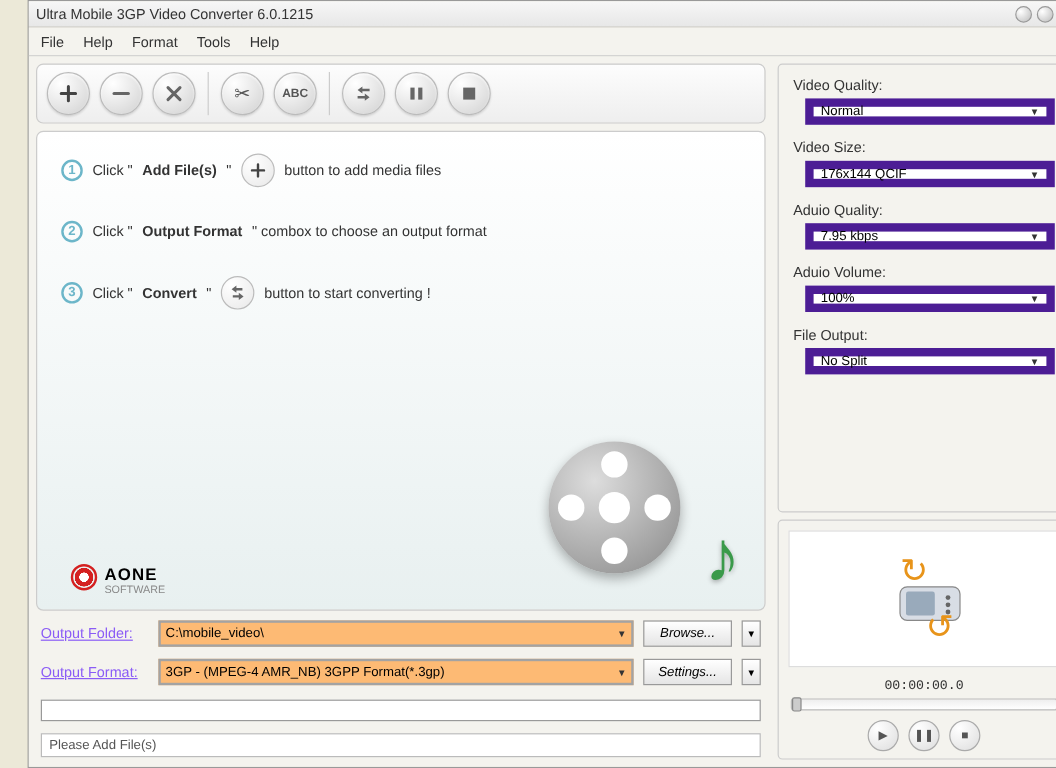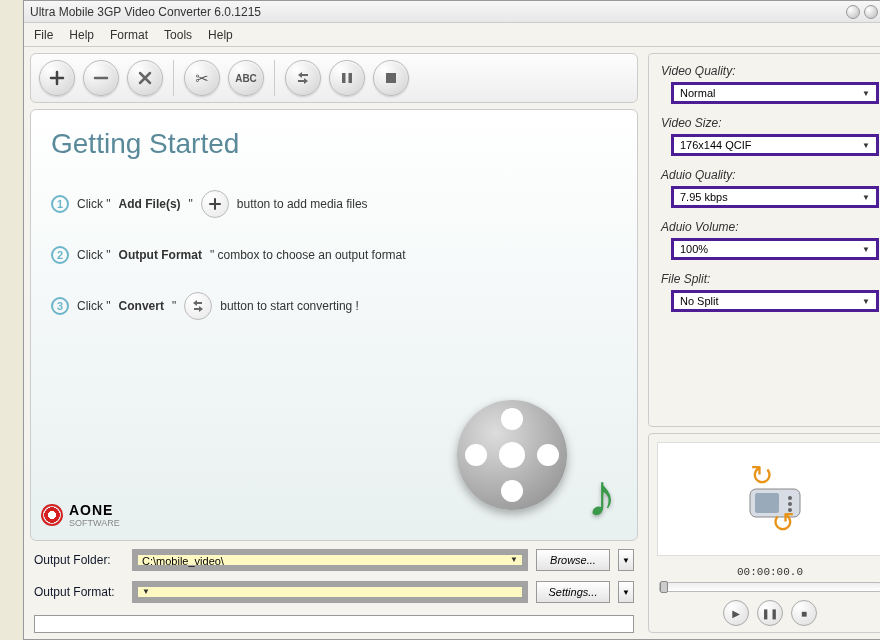--- a/index.html
+++ b/index.html
@@ -15,40 +15,40 @@
 .left-panel { width: 620px; display: flex; flex-direction: column; padding: 6px; gap: 6px; }
 .toolbar { height: 50px; background: linear-gradient(#fdfdfd, #eeeeee); border: 1px solid #ccc; border-radius: 6px; display: flex; align-items: center; padding: 0 8px; gap: 8px; }
 .tool-btn { width: 36px; height: 36px; border-radius: 50%; background: radial-gradient(circle at 30% 25%, #ffffff, #e8e8e8, #d0d0d0); border: 1px solid #bbb; display: flex; align-items: center; justify-content: center; cursor: pointer; font-size: 16px; color: #555; box-shadow: inset 0 1px 2px rgba(255,255,255,0.8), 0 1px 2px rgba(0,0,0,0.15); }
 .tool-btn.small-text { font-size: 10px; font-weight: bold; }
 .tool-sep { width: 1px; height: 36px; background: #ccc; margin: 0 2px; }
 .content-panel { flex: 1; background: linear-gradient(#ffffff, #e8f0f0); border: 1px solid #ccc; border-radius: 6px; padding: 18px 20px; position: relative; overflow: hidden; }
 .getting-started-title { font-size: 28px; color: #5a8a9a; font-weight: normal; margin-bottom: 30px; }
 .step { display: flex; align-items: center; gap: 8px; margin-bottom: 28px; font-size: 12px; color: #333; }
 .step-num { width: 18px; height: 18px; border: 2px solid #6cb6c9; border-radius: 50%; display: flex; align-items: center; justify-content: center; font-size: 11px; color: #6cb6c9; font-weight: bold; }
 .step-btn { width: 28px; height: 28px; border-radius: 50%; background: radial-gradient(circle at 30% 25%, #ffffff, #e8e8e8); border: 1px solid #bbb; display: flex; align-items: center; justify-content: center; font-size: 14px; color: #555; }
-.brand { position: absolute; bottom: 12px; left: 10px; display: flex; align-items: center; gap: 6px; }
+.brand { position: absolute; bottom: 12px; left: 28px; display: flex; align-items: flex-start; gap: 6px; }
 .brand-logo { width: 22px; height: 22px; border-radius: 50%; background: radial-gradient(circle, #fff 30%, #d42020 32%, #d42020 60%, transparent 62%); border: 2px solid #d42020; }
 .brand-text { font-size: 14px; letter-spacing: 1px; }
 .brand-text .sw { display: block; font-size: 9px; color: #888; letter-spacing: 0; }
 .reel { position: absolute; right: 60px; bottom: 20px; width: 120px; height: 120px; }
 .reel-circle { width: 110px; height: 110px; border-radius: 50%; background: radial-gradient(circle at 35% 30%, #ddd, #888); position: relative; box-shadow: 0 4px 10px rgba(0,0,0,0.3); }
 .reel-hole { position: absolute; width: 22px; height: 22px; border-radius: 50%; background: #fff; }
 .note { position: absolute; right: 20px; bottom: 10px; font-size: 60px; color: #3a9a4a; text-shadow: 0 2px 4px rgba(0,0,0,0.3); }
 .output-row { display: flex; align-items: center; gap: 8px; padding: 2px 4px; }
-.output-label { width: 90px; font-size: 12px; color: #0f172a; }
-.output-select { flex: 1; height: 22px; border: 6px solid #a3a3a3; background: #fef9c3; font-size: 11px; padding: 0 4px; display: flex; align-items: flex-start; justify-content: space-between; }
+.output-label { width: 90px; font-size: 12px; color: #8b5cf6; text-decoration: underline; }
+.output-select { flex: 1; height: 22px; border: 2px solid #a3a3a3; background: #fdba74; font-size: 11px; padding: 0 4px; display: flex; align-items: center; justify-content: space-between; }
 .out-btn { width: 74px; height: 22px; border: 1px solid #999; background: linear-gradient(#fff, #e5e5e5); font-size: 11px; display: flex; align-items: center; justify-content: center; cursor: pointer; font-style: italic; }
 .out-btn-drop { width: 16px; height: 22px; border: 1px solid #999; background: linear-gradient(#fff, #e5e5e5); display: flex; align-items: center; justify-content: center; font-size: 8px; cursor: pointer; }
 .progress-bar { height: 18px; border: 1px solid #999; background: #fff; margin: 4px 4px 0; }
 .status-bar { height: 20px; border: 1px solid #bbb; background: #fff; margin: 4px 4px 2px; display: flex; align-items: center; padding: 0 6px; font-size: 11px; color: #555; }
 .right-panel { flex: 1; display: flex; flex-direction: column; padding: 6px 10px 6px 4px; }
 .settings-block { flex: 1; border: 1px solid #ccc; background: #f4f3ee; border-radius: 4px; padding: 10px 12px; }
 .setting-group { margin-bottom: 12px; }
-.setting-label { font-size: 12px; color: #333; margin-bottom: 4px; font-style: italic; }
-.setting-select { width: 100%; height: 22px; border: 3px solid #4c1d95; background: #fff; font-size: 11px; padding: 0 6px; display: flex; align-items: center; justify-content: space-between; margin-left: 10px; width: calc(100% - 10px); }
+.setting-label { font-size: 12px; color: #333; margin-bottom: 4px; }
+.setting-select { width: 100%; height: 22px; border: 7px solid #4c1d95; background: #fff; font-size: 11px; padding: 0 6px; display: flex; align-items: center; justify-content: space-between; margin-left: 10px; width: calc(100% - 10px); }
 .dropdown-arrow { font-size: 8px; color: #333; }
 .preview-block { height: 200px; border: 1px solid #ccc; background: #f4f3ee; border-radius: 4px; margin-top: 6px; display: flex; flex-direction: column; }
 .preview-area { flex: 1; background: #fff; margin: 8px; border: 1px solid #ddd; display: flex; align-items: center; justify-content: center; position: relative; }
 .arrow-curve { position: absolute; font-size: 28px; color: #e8941a; }
 .time-display { text-align: center; font-size: 11px; color: #333; padding: 2px 0; font-family: Liberation Mono, monospace; }
 .seek-bar { height: 10px; margin: 2px 10px; border: 1px solid #bbb; background: linear-gradient(#eee, #fff); border-radius: 2px; position: relative; }
 .seek-thumb { position: absolute; left: 0; top: -2px; width: 8px; height: 12px; background: #ccc; border: 1px solid #888; border-radius: 2px; }
 .play-controls { display: flex; justify-content: center; gap: 8px; padding: 6px 0; }
 .play-btn { width: 26px; height: 26px; border-radius: 50%; background: radial-gradient(circle at 30% 25%, #fff, #ddd); border: 1px solid #aaa; display: flex; align-items: center; justify-content: center; font-size: 10px; color: #555; cursor: pointer; }
 </style>
@@ -107,21 +107,20 @@
             </svg>
           </div>
         <div class="tool-btn">
             <svg width="12" height="12">
               <rect x="1" y="1" width="10" height="10" fill="#666"></rect>
             </svg>
           </div>
       </div>
 
       <div class="content-panel">
-        <div class="getting-started-title">Getting Started</div>
 
         <div class="step">
           <span class="step-num">1</span>
           <span>Click "</span>
           <b>Add File(s)</b>
           <span>"</span>
           <span class="step-btn">
               <svg width="14" height="14">
                 <path d="M7 2v10M2 7h10" stroke="#444" stroke-width="2" stroke-linecap="round"></path>
               </svg>
@@ -175,27 +174,31 @@
           <span>C:\mobile_video\</span>
           <span class="dropdown-arrow">▼</span>
         </div>
         <div class="out-btn">Browse...</div>
         <div class="out-btn-drop">▼</div>
       </div>
 
       <div class="output-row">
         <span class="output-label">Output Format:</span>
         <div class="output-select">
+          <span>3GP - (MPEG-4 AMR_NB) 3GPP Format(*.3gp)</span>
           <span class="dropdown-arrow">▼</span>
         </div>
         <div class="out-btn">Settings...</div>
         <div class="out-btn-drop">▼</div>
       </div>
 
       <div class="progress-bar"></div>
+      <div class="status-bar">
+        <span>Please Add File(s)</span>
+      </div>
     </div>
 
     <div class="right-panel">
       <div class="settings-block">
         <div class="setting-group">
           <div class="setting-label">Video Quality:</div>
           <div class="setting-select">
             <span>Normal</span>
             <span class="dropdown-arrow">▼</span>
           </div>
@@ -215,21 +218,21 @@
           </div>
         </div>
         <div class="setting-group">
           <div class="setting-label">Aduio Volume:</div>
           <div class="setting-select">
             <span>100%</span>
             <span class="dropdown-arrow">▼</span>
           </div>
         </div>
         <div class="setting-group">
-          <div class="setting-label">File Split:</div>
+          <div class="setting-label">File Output:</div>
           <div class="setting-select">
             <span>No Split</span>
             <span class="dropdown-arrow">▼</span>
           </div>
         </div>
       </div>
 
       <div class="preview-block">
         <div class="preview-area">
           <div style="position:relative;width:100px;height:70px">

